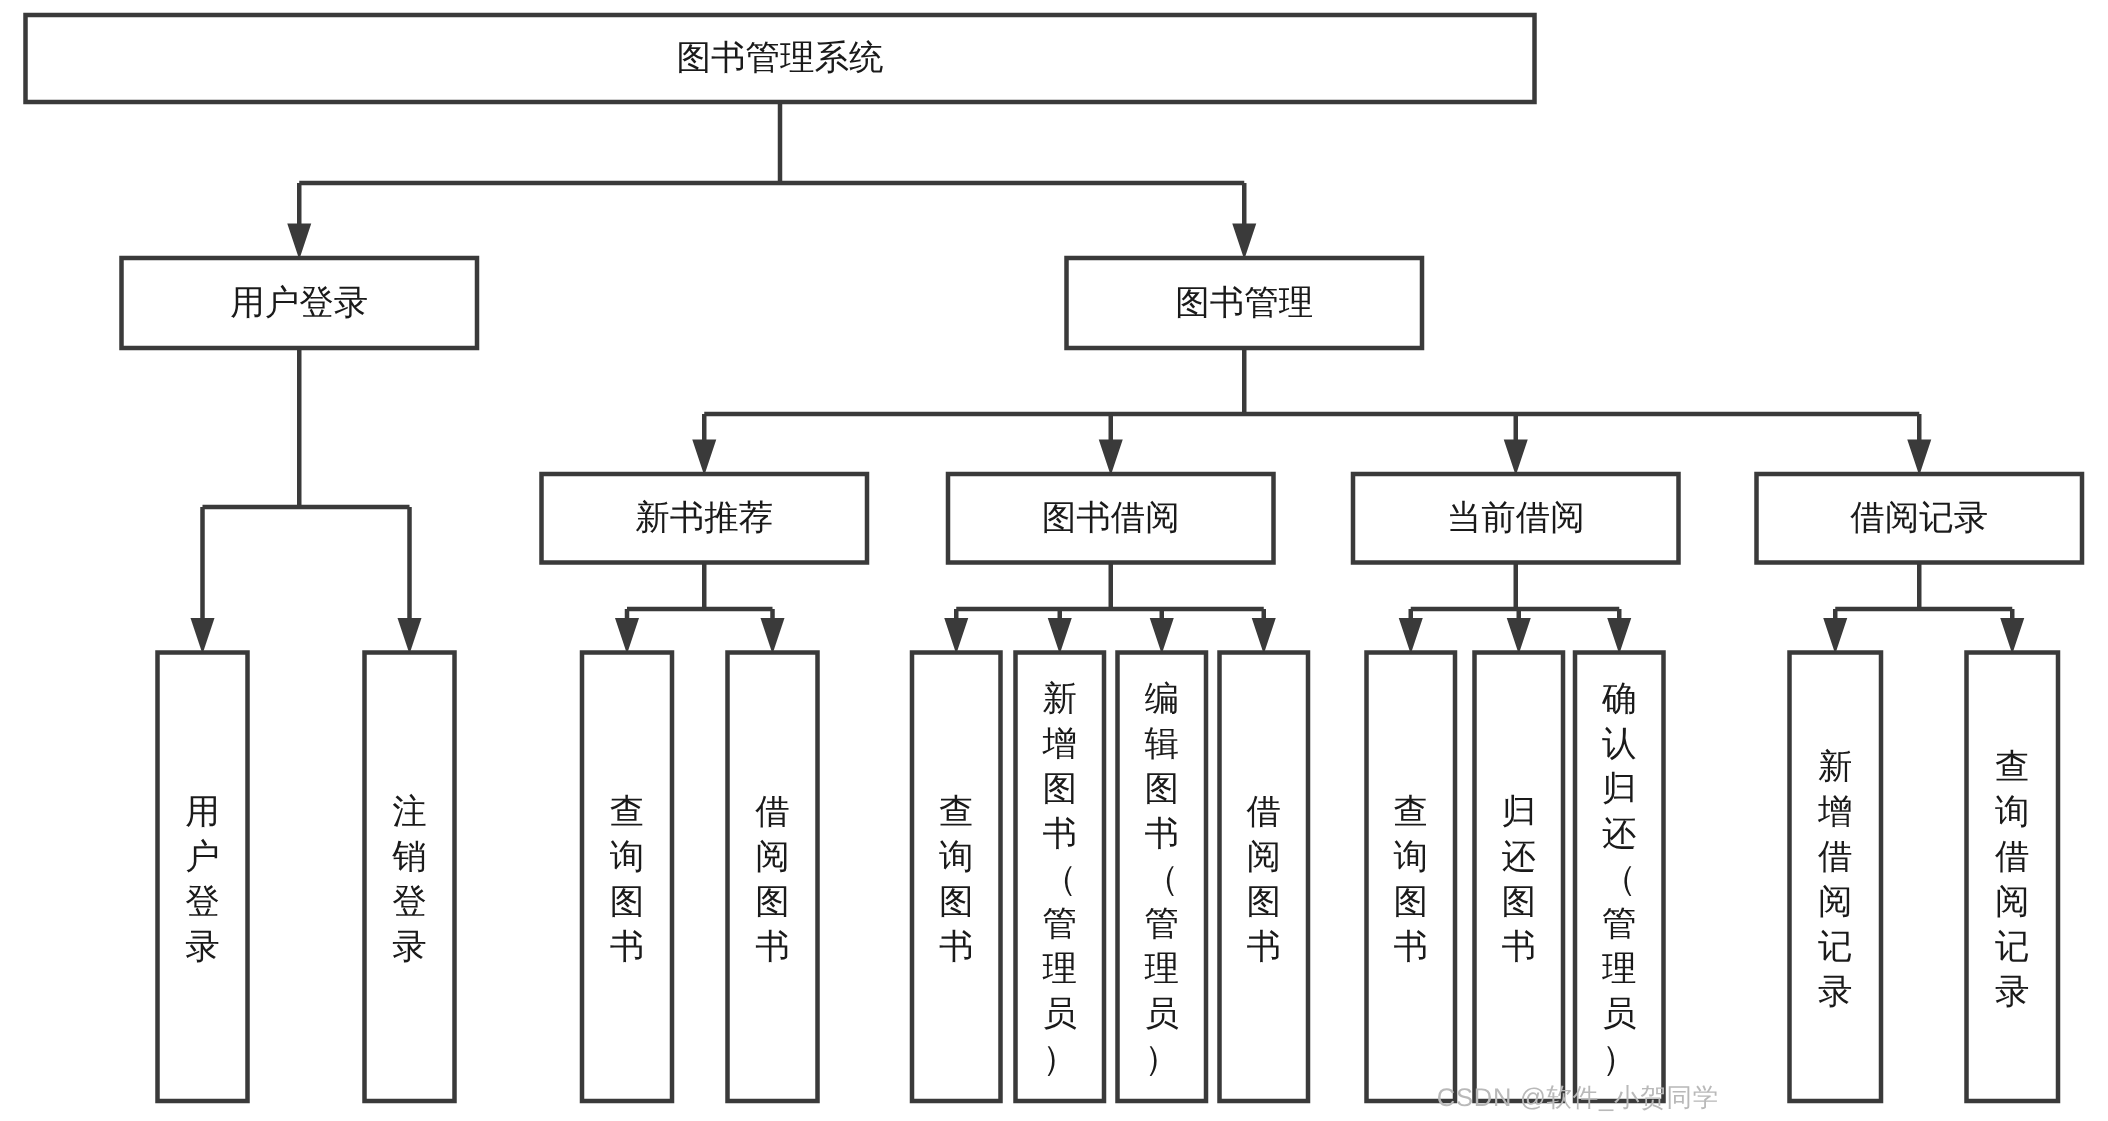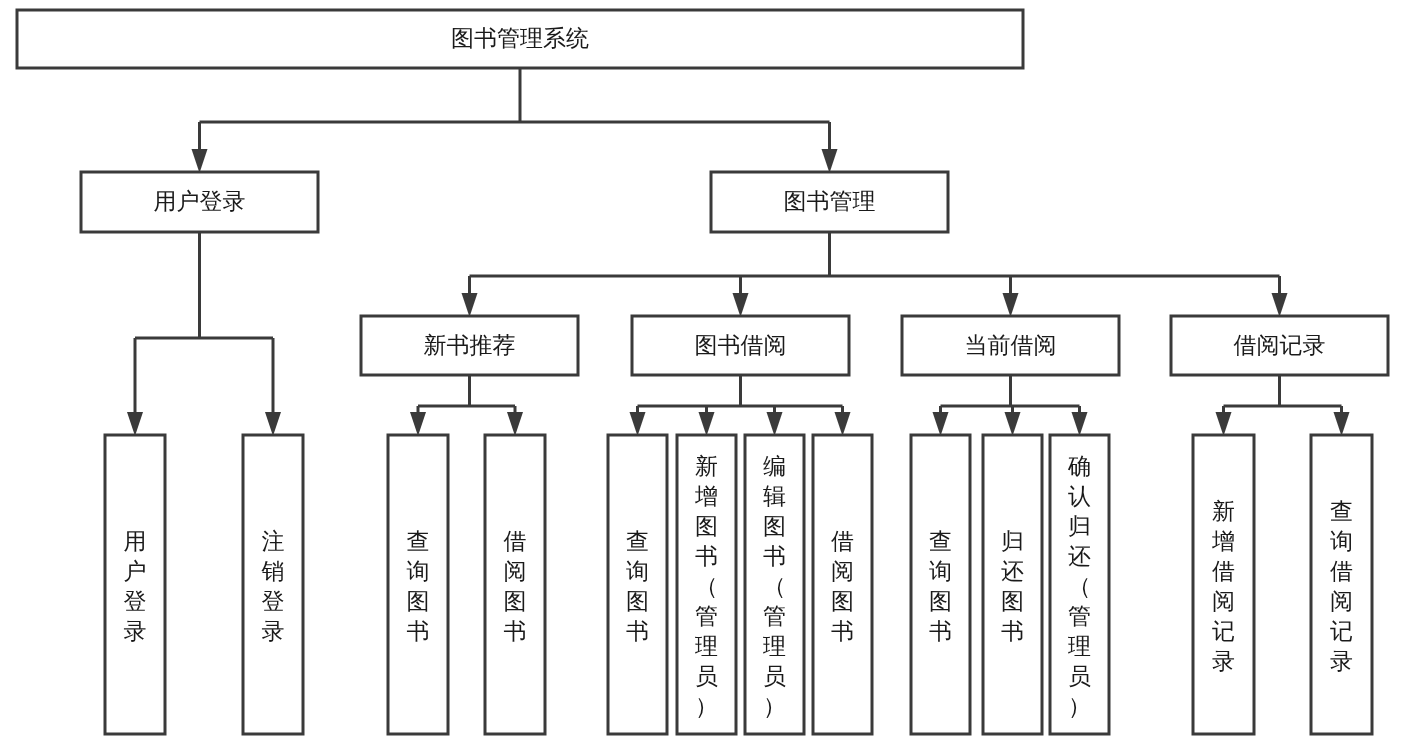--- a/index.html
+++ b/index.html
@@ -217,13 +217,14 @@
         <g>
           <rect x="1193" y="435" width="61" height="299" class="node-box"></rect>
           <text x="1223.5" y="518.5" class="node-label-v"><tspan x="1223.5" dy="0">新</tspan><tspan x="1223.5" dy="30">增</tspan><tspan x="1223.5" dy="30">借</tspan><tspan x="1223.5" dy="30">阅</tspan><tspan x="1223.5" dy="30">记</tspan><tspan x="1223.5" dy="30">录</tspan></text>
         </g>
         <g>
           <rect x="1311" y="435" width="61" height="299" class="node-box"></rect>
           <text x="1341.5" y="518.5" class="node-label-v"><tspan x="1341.5" dy="0">查</tspan><tspan x="1341.5" dy="30">询</tspan><tspan x="1341.5" dy="30">借</tspan><tspan x="1341.5" dy="30">阅</tspan><tspan x="1341.5" dy="30">记</tspan><tspan x="1341.5" dy="30">录</tspan></text>
         </g>
       </g>
   </svg>
+  <div class="watermark-text">CSDN @软件_小贺同学</div>
 </div>
 
 </body></html>

